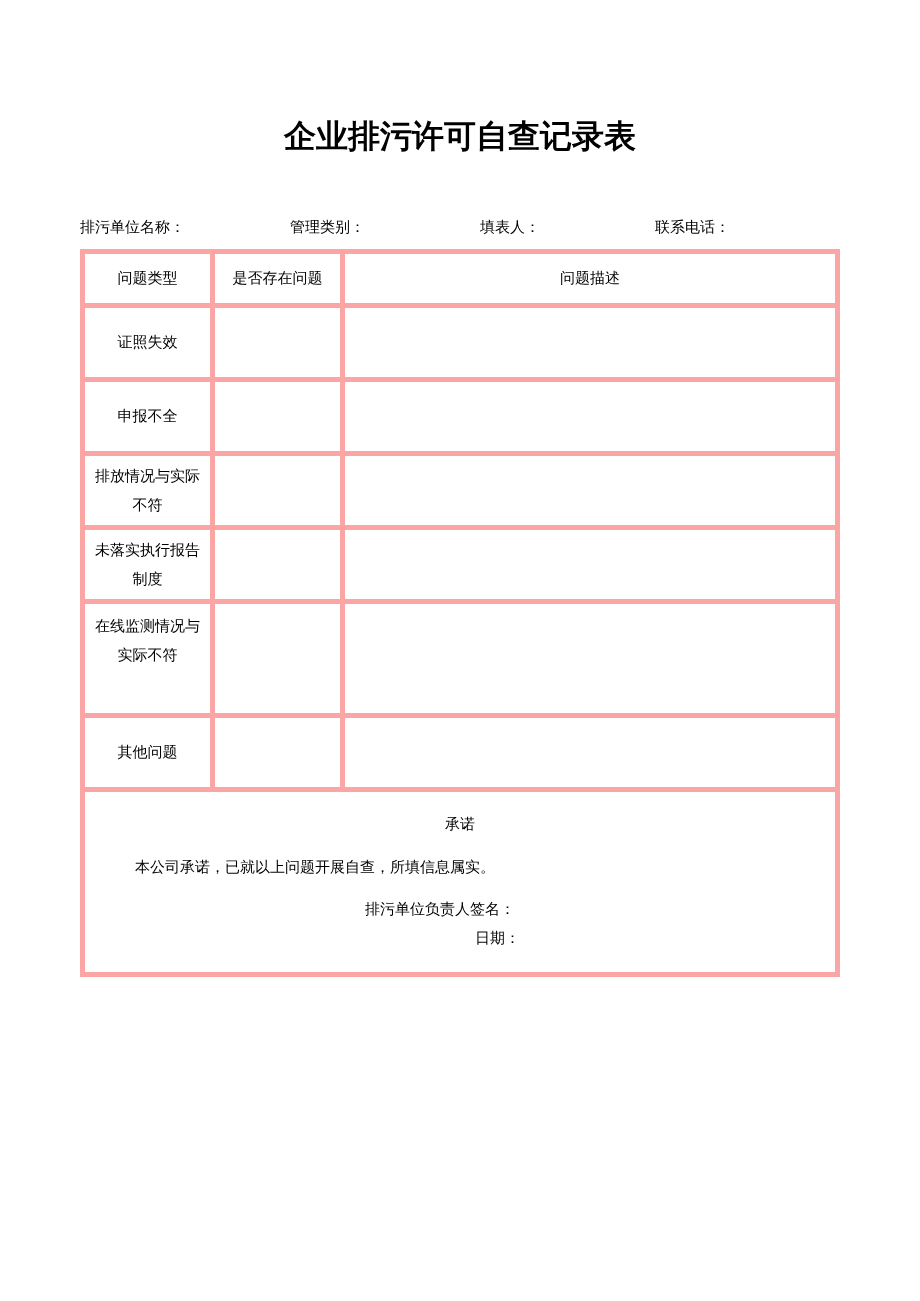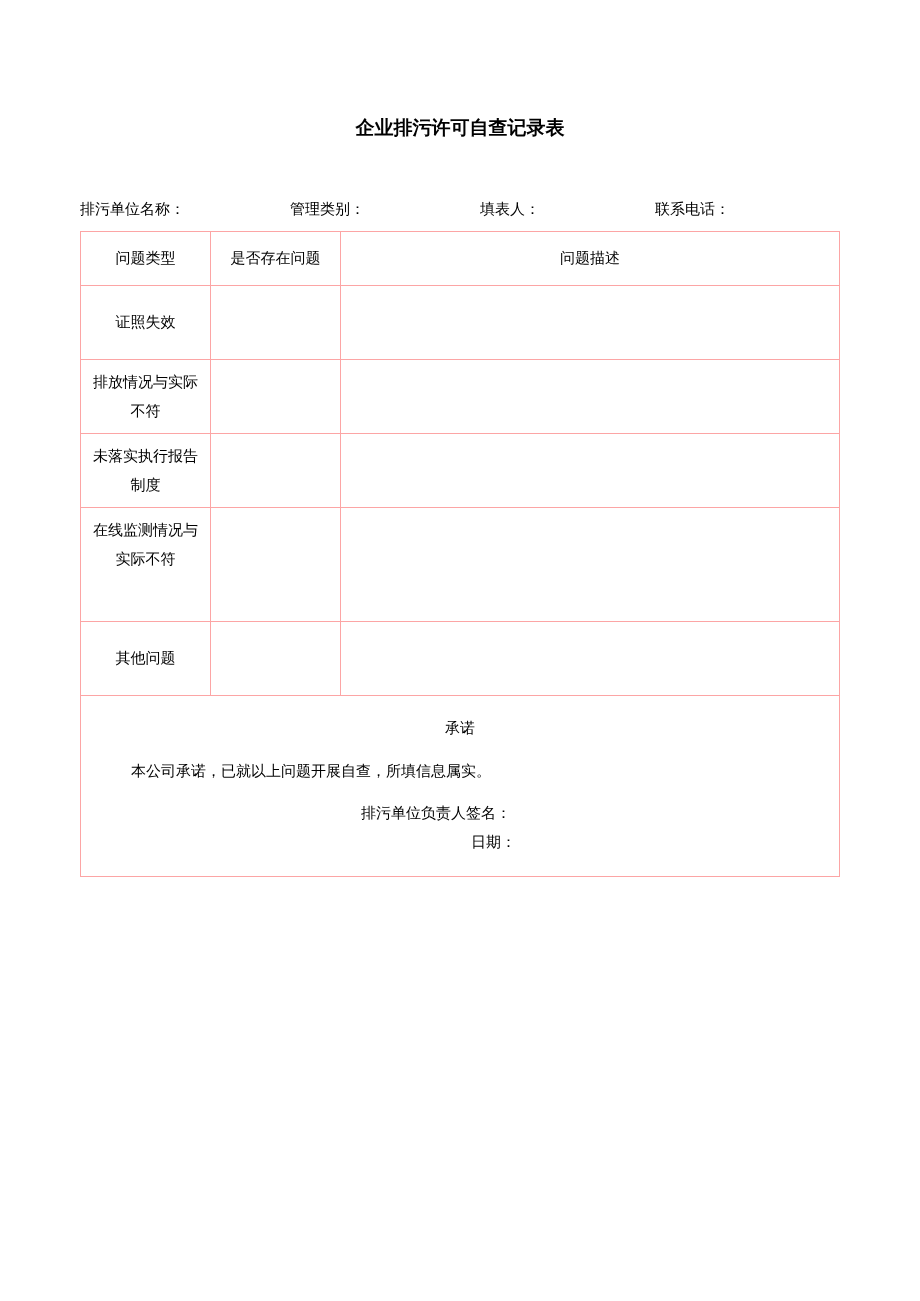--- a/index.html
+++ b/index.html
@@ -10,21 +10,21 @@
     body {
       font-family: "SimSun", "宋体", serif;
       background: #ffffff;
       width: 920px;
       height: 1301px;
       padding: 115px 80px 0 80px;
       color: #000;
     }
     .title {
       text-align: center;
-      font-size: 19px;
+      font-size: 32px;
       font-weight: bold;
       font-family: "SimHei", "黑体", sans-serif;
       margin-bottom: 55px;
     }
     .info-row {
       display: flex;
       font-size: 15px;
       margin-bottom: 8px;
       line-height: 1.8;
     }
@@ -34,21 +34,21 @@
     .info-item-1 { flex: 0 0 210px; }
     .info-item-2 { flex: 0 0 190px; text-align: center; }
     .info-item-3 { flex: 0 0 175px; }
     .info-item-4 { flex: 0 0 auto; justify-content: center; }
     table {
       width: 100%;
       border-collapse: collapse;
       font-size: 15px;
     }
     table td, table th {
-      border: 1px solid #fca5a5;
+      border: 5px solid #fca5a5;
       text-align: center;
       vertical-align: middle;
       line-height: 1.9;
       padding: 4px 6px;
     }
     th {
       font-weight: normal;
     }
     .col-type { width: 130px; }
     .col-exist { width: 130px; }
@@ -110,20 +110,25 @@
     <th class="col-type">问题类型</th>
     <th class="col-exist">是否存在问题</th>
     <th>问题描述</th>
   </tr>
   <tr class="body-row">
     <td>证照失效</td>
     <td></td>
     <td></td>
   </tr>
   <tr class="body-row">
+    <td>申报不全</td>
+    <td></td>
+    <td></td>
+  </tr>
+  <tr class="body-row">
     <td>排放情况与实际不符</td>
     <td></td>
     <td></td>
   </tr>
   <tr class="body-row">
     <td>未落实执行报告制度</td>
     <td></td>
     <td></td>
   </tr>
   <tr class="body-row tall-row">

